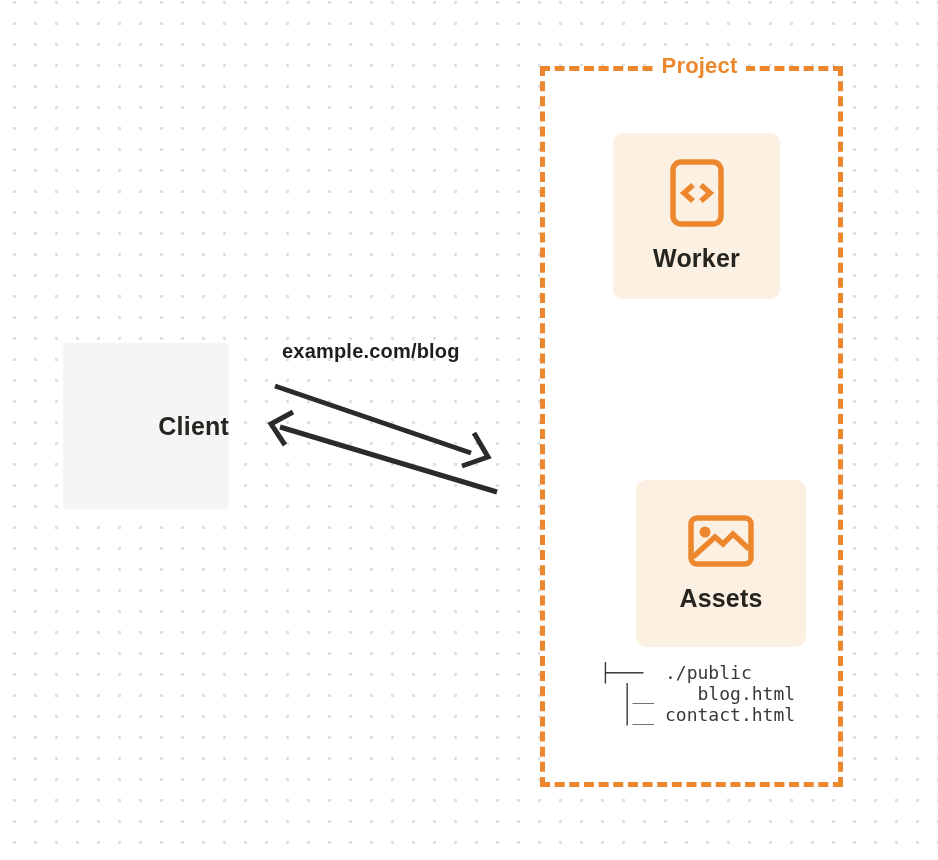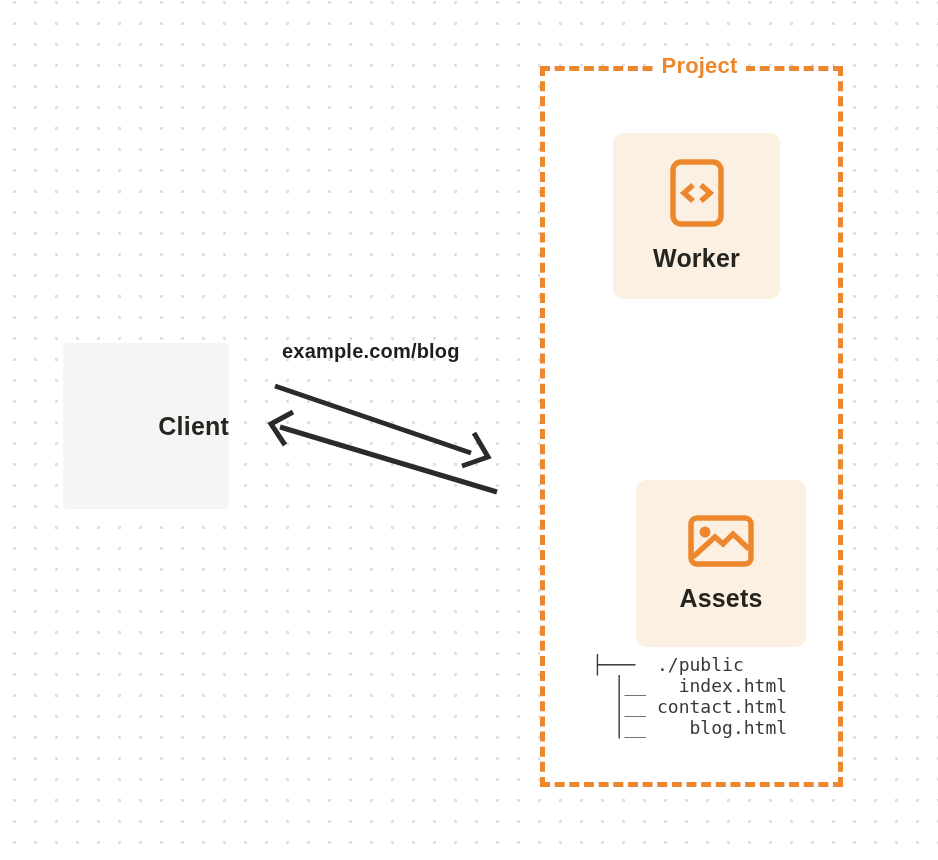--- a/index.html
+++ b/index.html
@@ -40,21 +40,21 @@
     white-space:nowrap;
   }
   .card{
     position:absolute;border-radius:10px;background:#fbf0e1;
     display:flex;flex-direction:column;align-items:center;justify-content:center;
     gap:17px;
   }
   .card.worker{left:613px;top:133px;width:167px;height:166px;}
   .card.assets{left:607px;top:480px;width:170px;height:167px;margin-left:29px;}
   .file-tree{
-    position:absolute;left:588px;top:650px;margin:4px;
+    position:absolute;left:588px;top:650px;margin:12px;
     font-family:"DejaVu Sans Mono",monospace;
     font-size:18px;line-height:21px;color:#383838;
     white-space:pre;
   }
   .icon{display:block;}
 </style>
 </head>
 <body>
 
 <div class="canvas">
@@ -89,15 +89,15 @@
 
   <div class="card assets">
     <svg class="icon" width="66" height="52" viewBox="0 0 66 52">
       <rect x="3" y="3" width="60" height="46" rx="6" fill="none" stroke="#ed872e" stroke-width="5.5"></rect>
       <circle cx="17" cy="17" r="5.5" fill="#ed872e"></circle>
       <path d="M5 42 L27 22 L35 29 L45 19 L61 34" fill="none" stroke="#ed872e" stroke-width="5.5" stroke-linejoin="miter"></path>
     </svg>
     <span class="node-label">Assets</span>
   </div>
 
-  <pre class="file-tree"><div>├───  ./public</div><div>  │__   index.html</div><div>  │__ contact.html</div><div>  │__    blog.html</div></pre>
+  <pre class="file-tree"><div>├───  ./public</div><div>  │__    blog.html</div><div>  │__ contact.html</div></pre>
 
 </div>
 
 </body></html>

